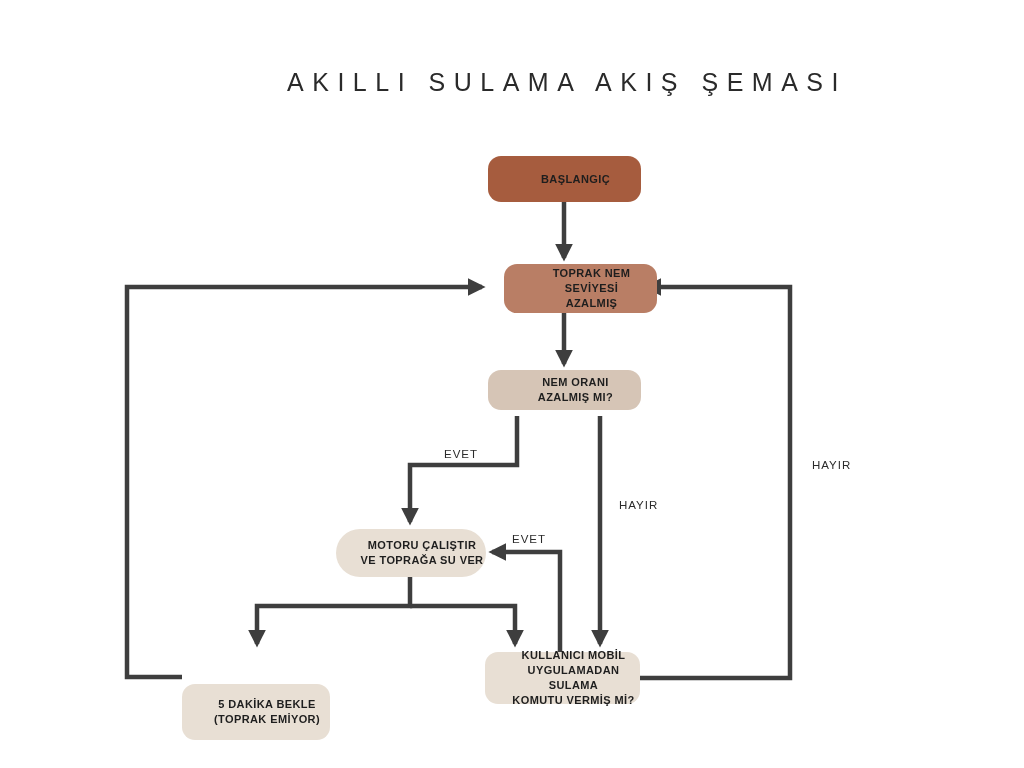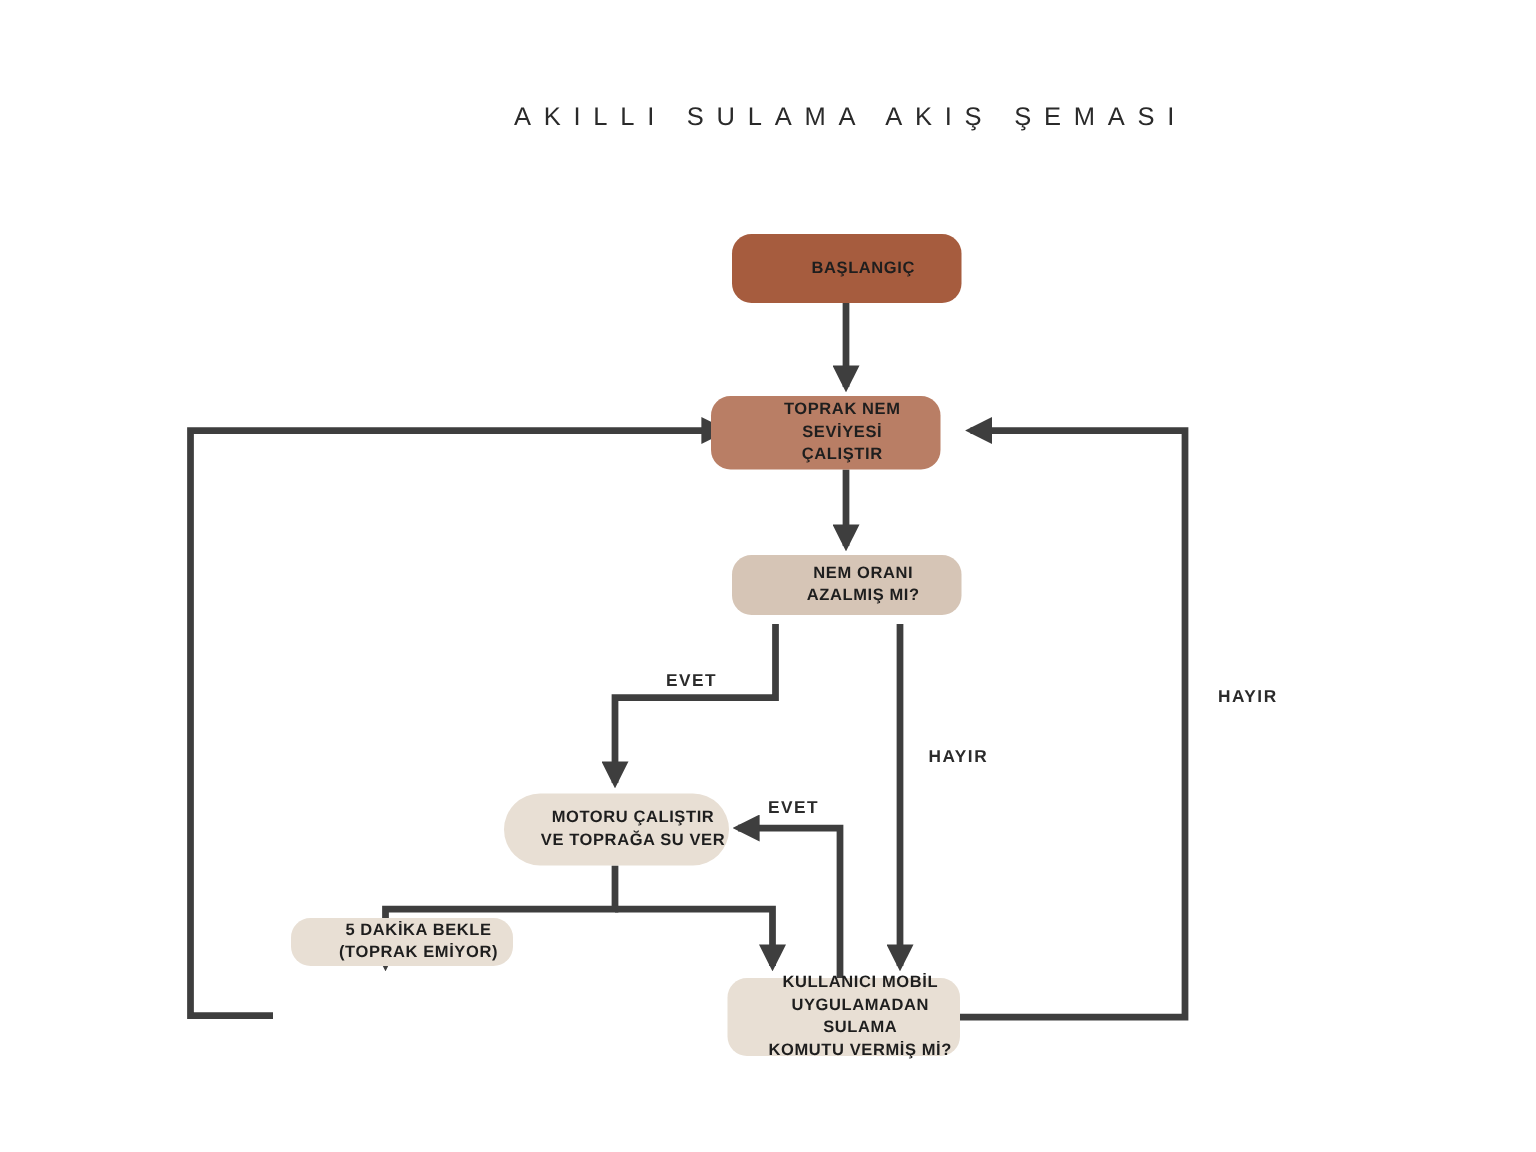--- a/index.html
+++ b/index.html
@@ -18,42 +18,42 @@
   body{
     background:var(--background);
     font-family:"Liberation Sans","DejaVu Sans",sans-serif;
     position:relative;
   }
   .canvas{position:absolute;inset:0;width:1024px;height:768px;}
   .page-title{
     position:absolute;left:0;top:68px;width:1024px;
     padding-left:110px; 
     text-align:center;
-    font-size:17px;font-weight:500;letter-spacing:8.5px;
+    font-size:25px;font-weight:500;letter-spacing:8.5px;
     color:var(--title-text);
     white-space:nowrap;
   }
   svg.connectors{position:absolute;left:0;top:0;}
   .node{
     position:absolute;
     border-radius:13px;
     display:flex;flex-direction:column;align-items:center;justify-content:center;
     color:var(--node-text);
     font-size:11px;font-weight:bold;letter-spacing:0.4px;
     text-align:center;line-height:15px;padding-left:22px;
   }
   .node-start{left:488px;top:156px;width:153px;height:46px;background:var(--start-fill);}
-  .node-soil-check{left:474px;top:264px;width:153px;height:49px;background:var(--control-fill);}
+  .node-soil-check{left:504px;top:264px;width:153px;height:49px;background:var(--control-fill);}
   .node-moisture-decision{left:488px;top:370px;width:153px;height:40px;background:var(--decision-fill);}
   .node-run-motor{left:336px;top:529px;width:150px;height:48px;background:var(--action-fill);border-radius:24px;}
-  .node-wait{left:182px;top:612px;width:148px;height:32px;background:var(--action-fill);margin-left:12px;}
+  .node-wait{left:182px;top:684px;width:148px;height:56px;background:var(--action-fill);}
   .node-app-command{left:485px;top:652px;width:155px;height:52px;background:var(--action-fill);}
   .edge-label{
     position:absolute;
-    font-size:11.5px;font-weight:bold;letter-spacing:1px;
+    font-size:11.5px;font-weight:normal;letter-spacing:1px;
     color:var(--label-text);
     white-space:nowrap;
   }
   .lbl-evet-to-motor{left:438px;top:448px;width:46px;text-align:center;}
   .lbl-hayir-to-app{left:619px;top:499px;}
   .lbl-evet-return{left:507px;top:533px;width:44px;text-align:center;}
   .lbl-hayir-loop{left:812px;top:459px;}
 </style>
 </head>
 <body>
@@ -80,21 +80,21 @@
       <path d="M640 678 H 790 V 287 H 647" marker-end="url(#arrow)"></path>
     </g>
   </svg>
 
   <div class="node node-start">
     <div>BAŞLANGIÇ</div>
   </div>
 
   <div class="node node-soil-check">
     <div>TOPRAK NEM SEVİYESİ</div>
-    <div>ÇALIŞTIR</div>
+    <div>AZALMIŞ</div>
   </div>
 
   <div class="node node-moisture-decision">
     <div>NEM ORANI</div>
     <div>AZALMIŞ MI?</div>
   </div>
 
   <div class="node node-run-motor">
     <div>MOTORU ÇALIŞTIR</div>
     <div>VE TOPRAĞA SU VER</div>

